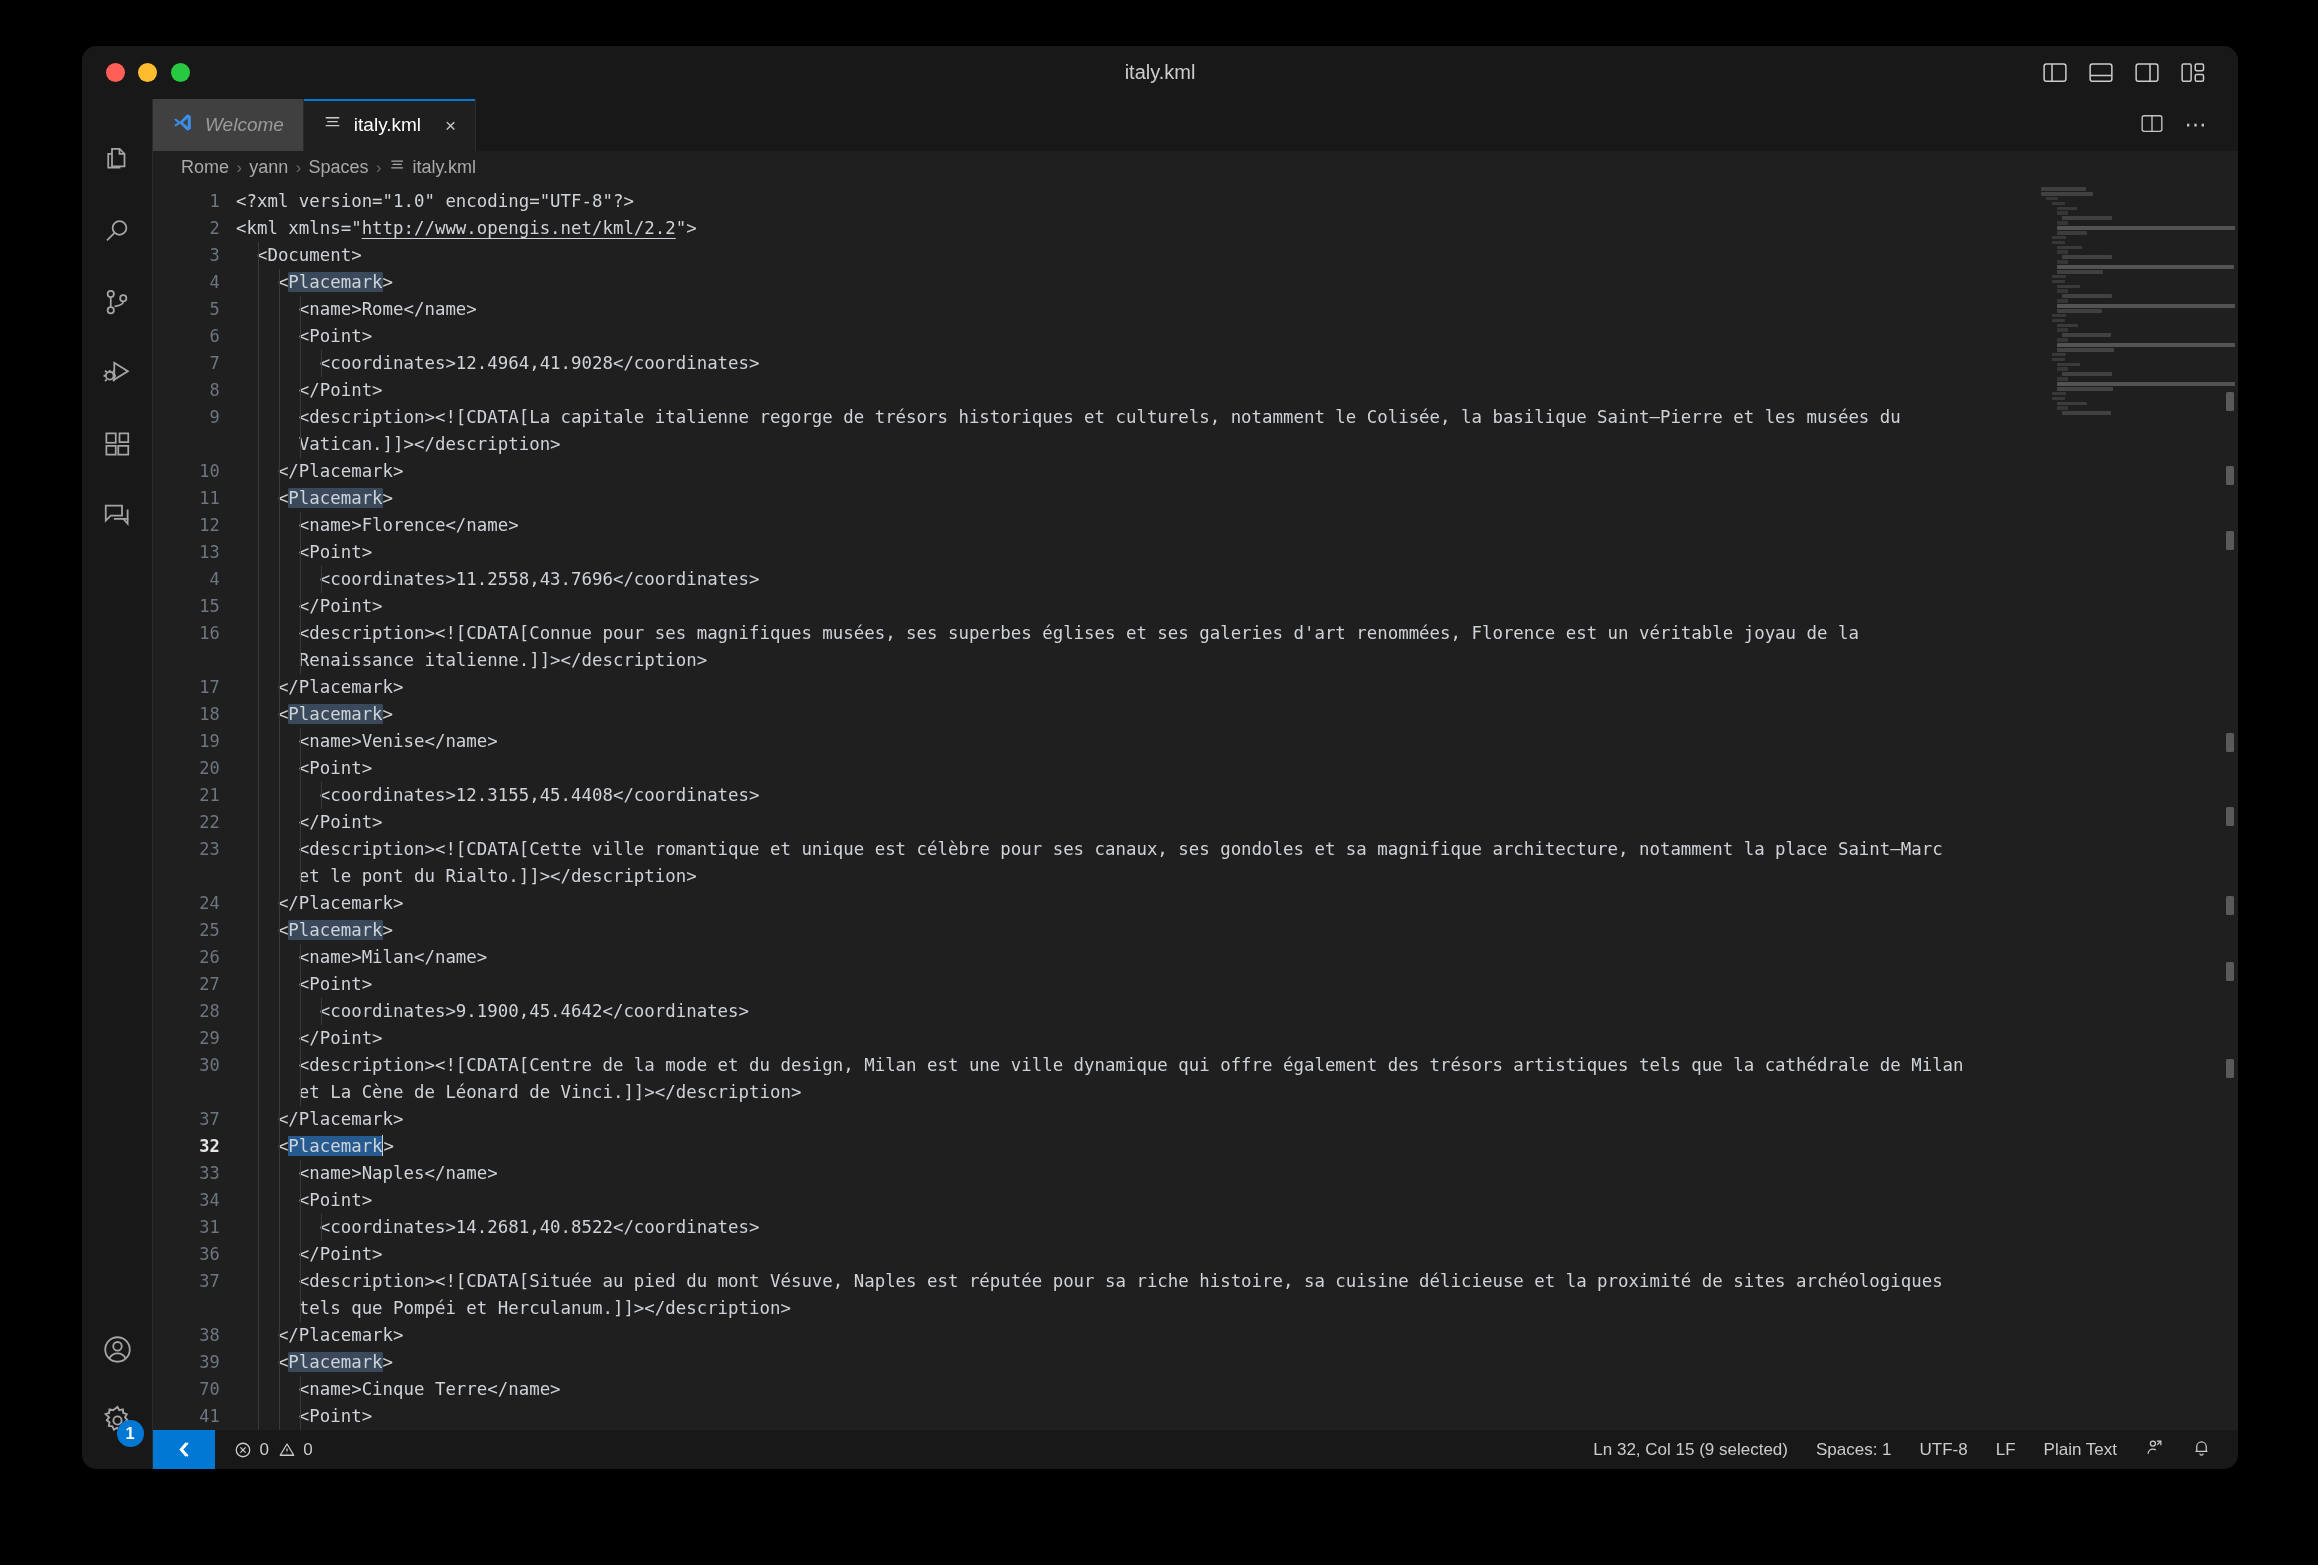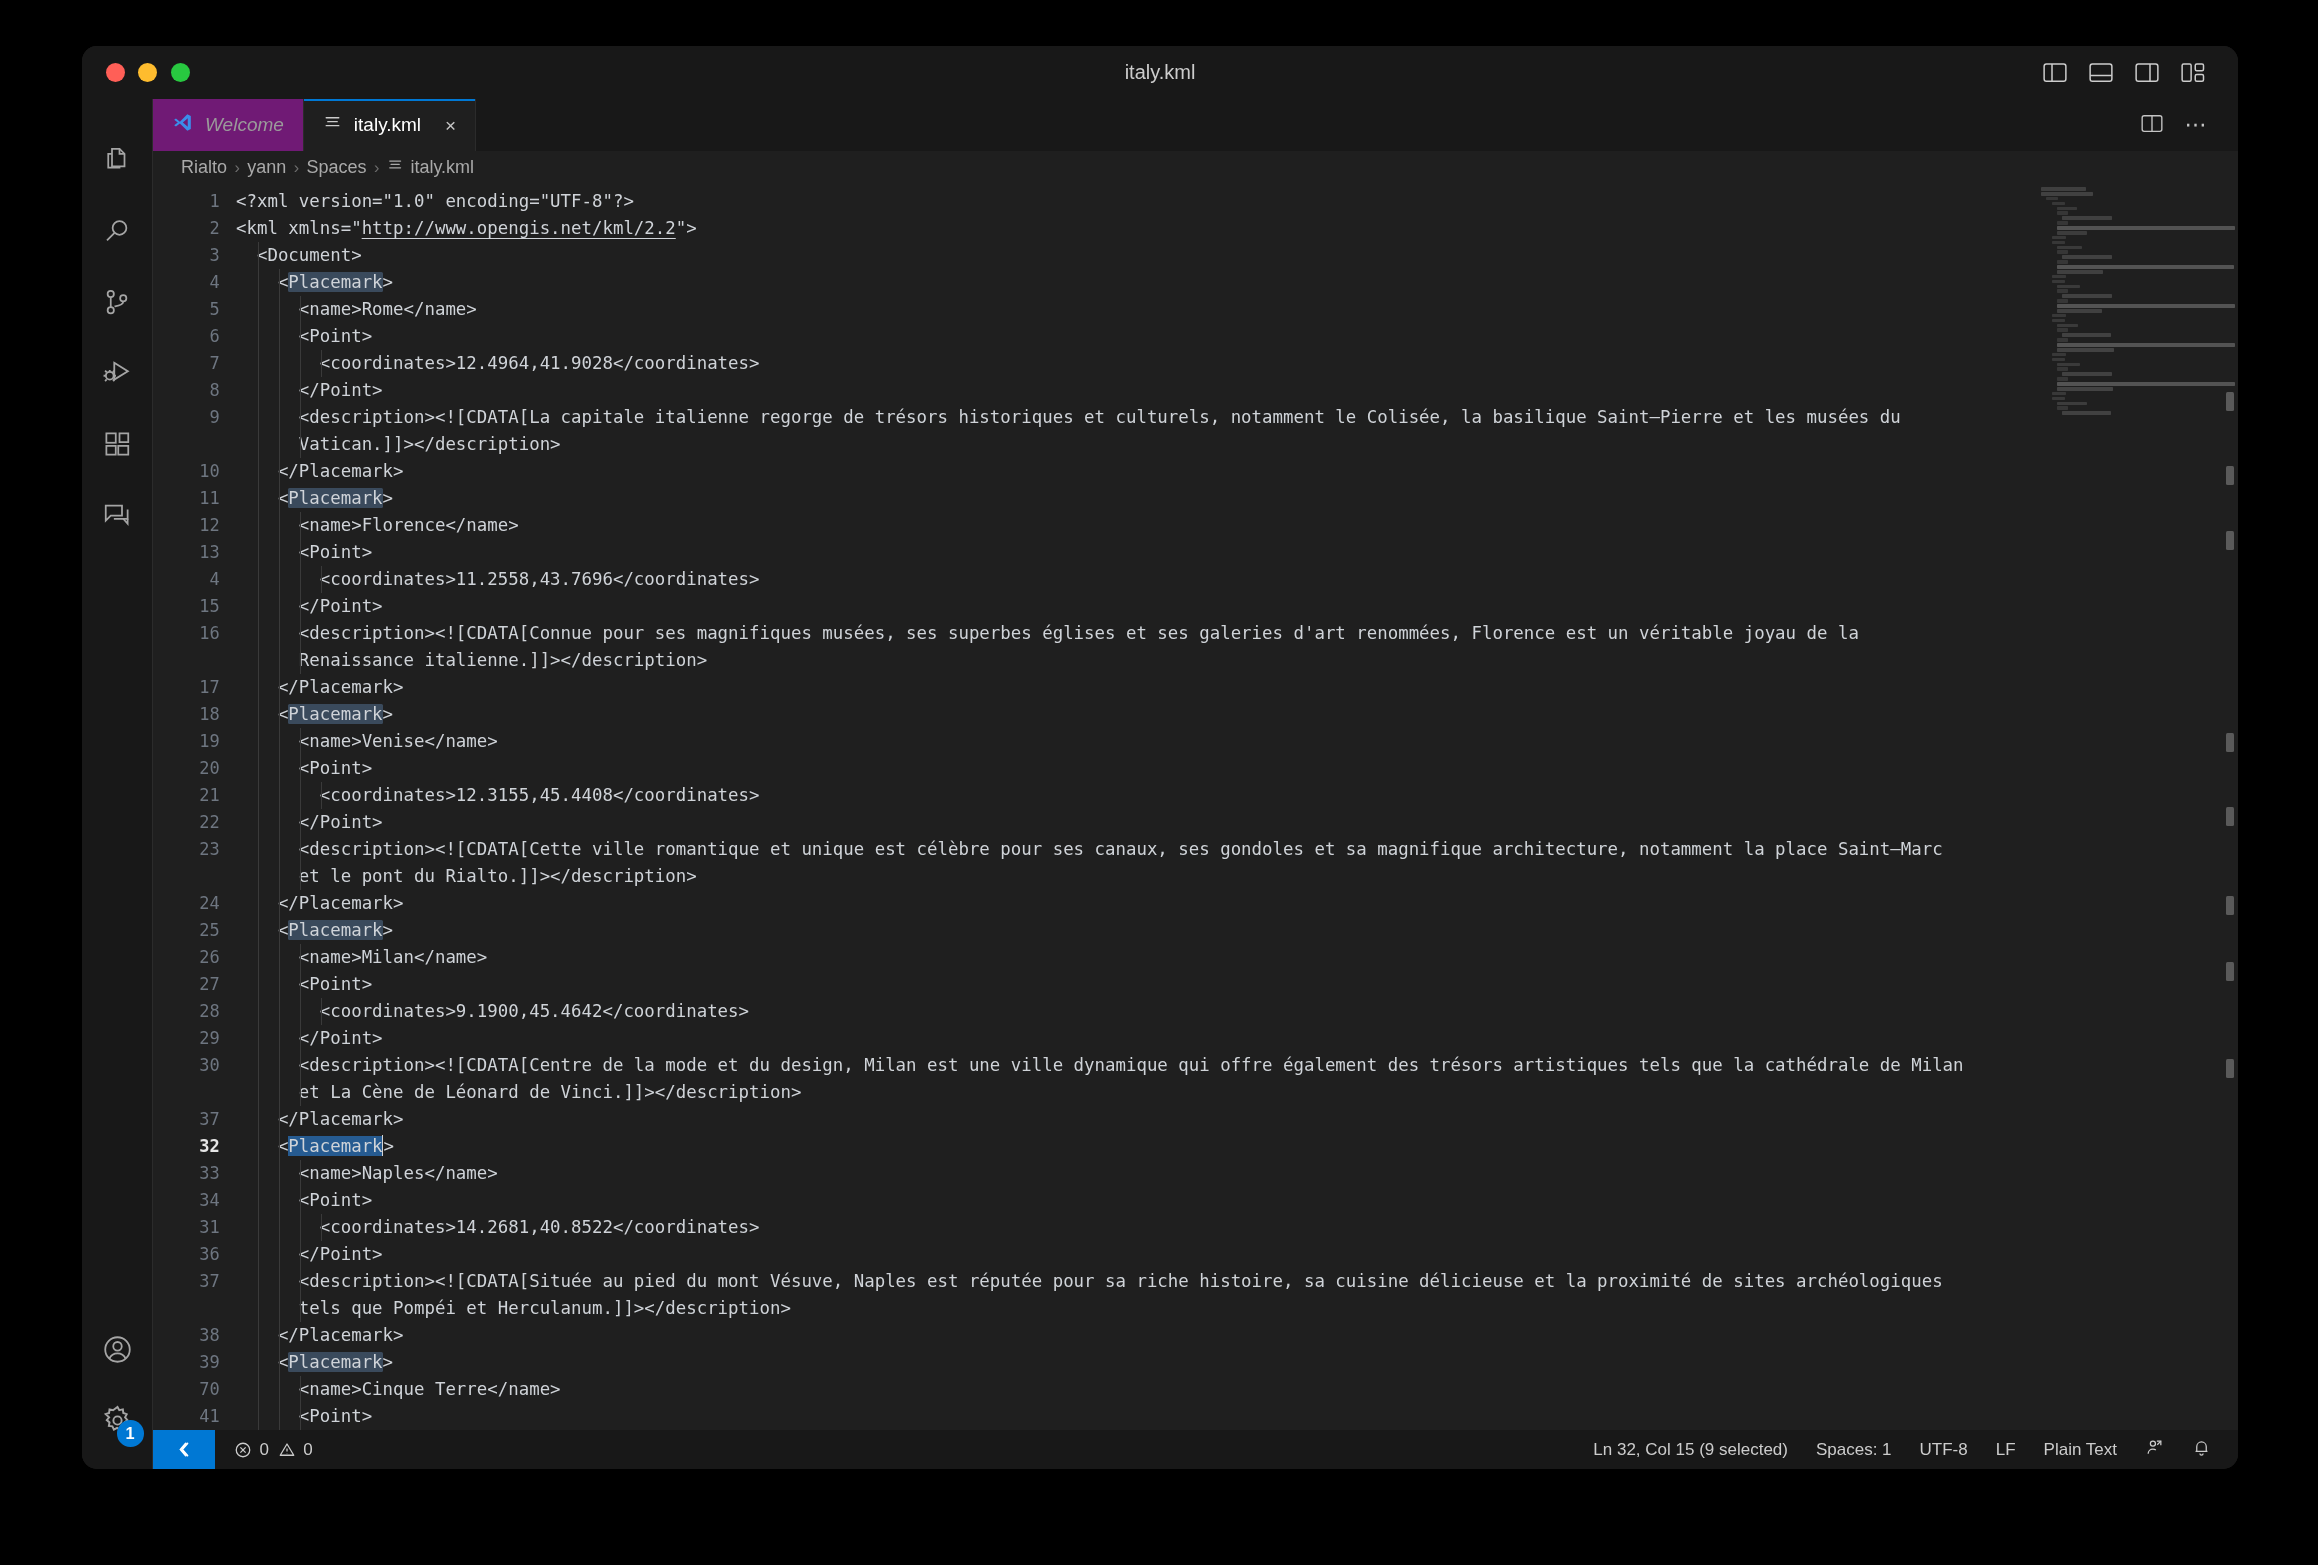--- a/index.html
+++ b/index.html
@@ -107,21 +107,21 @@
   .tab {
     display: flex;
     align-items: center;
     gap: 12px;
     padding: 0 19px;
     font-size: 19px;
     border-right: 0.7px solid #2b2b2b;
     position: relative;
     min-width: 141px;
   }
-  .tab.inactive { color: #9a9a9a; background: #701a75; font-style: italic; }
+  .tab.inactive { color: #9a9a9a; background: #404040; font-style: italic; }
   .tab.active {
     color: #ffffff;
     background: #1f1f1f;
     font-style: normal;
   }
   .tab.active::before {
     content: "";
     position: absolute;
     left: 0; right: 0; top: 0;
     height: 2.2px;
@@ -375,21 +375,21 @@
               <svg width="22" height="19" viewBox="0 0 32 28">
                   <rect x="1.5" y="2.5" width="29" height="23" rx="3" fill="none" stroke="#c5c5c5" stroke-width="2"></rect>
                   <line x1="16" y1="2.5" x2="16" y2="25.5" stroke="#c5c5c5" stroke-width="2"></line>
                 </svg>
             </span>
             <span class="ellipsis">⋯</span>
           </div>
         </div>
 
         <div class="breadcrumb">
-          <span>Rialto</span>
+          <span>Rome</span>
           <span class="crumb-sep">›</span>
           <span>yann</span>
           <span class="crumb-sep">›</span>
           <span>Spaces</span>
           <span class="crumb-sep">›</span>
           <span class="crumb-file">
             <span>
               <svg width="16.3" height="16.3" viewBox="0 0 24 24" stroke="#a9a9a9" stroke-width="1.8" fill="none" stroke-linecap="round">
                 <line x1="4" y1="6" x2="20" y2="6"></line>
                   <line x1="6" y1="11" x2="18" y2="11"></line>

